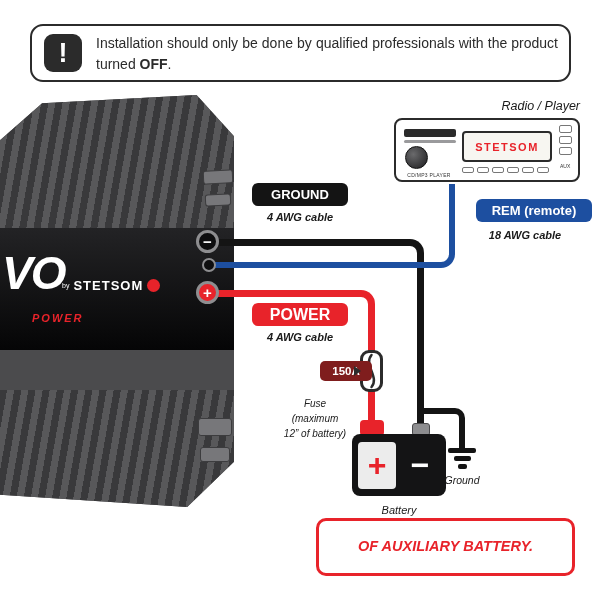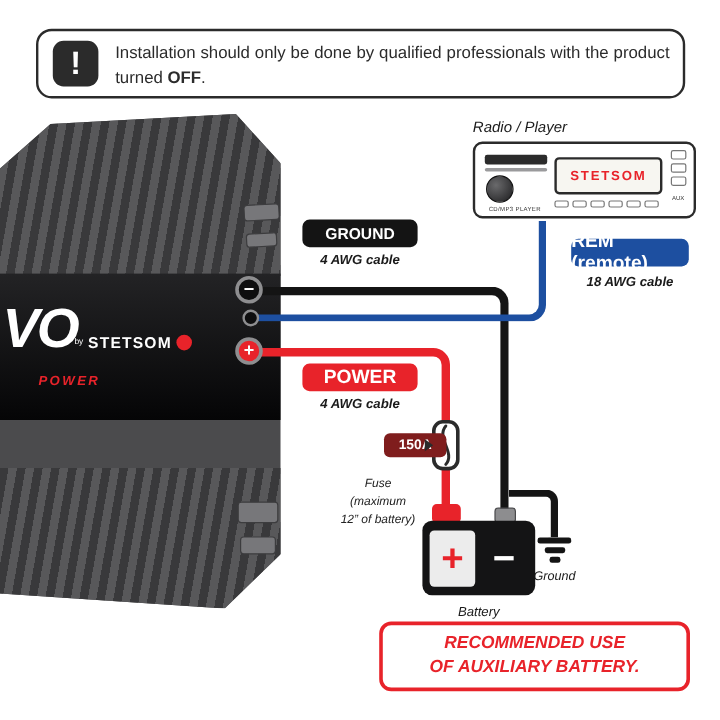--- a/index.html
+++ b/index.html
@@ -45,34 +45,34 @@
   
   .term{position:absolute;border-radius:50%;display:flex;align-items:center;justify-content:center;color:#fff;font-weight:700}
   .term-minus{left:196px;top:230px;width:23px;height:23px;background:#0e0e0f;border:3px solid #8e8e90;font-size:15px}
   .term-rem{left:202px;top:258px;width:14px;height:14px;background:#0e0e0f;border:2px solid #8e8e90}
   .term-plus{left:196px;top:281px;width:23px;height:23px;background:#e8232a;border:3px solid #8e8e90;font-size:15px}
 
   
   .badge{position:absolute;color:#fff;font-weight:700;display:flex;align-items:center;justify-content:center;border-radius:6px}
   .badge-ground{left:252px;top:183px;width:96px;height:23px;background:#141414;font-size:13px}
   .badge-power{left:252px;top:303px;width:96px;height:23px;background:#e8232a;font-size:16px}
-  .badge-rem{left:476px;top:199px;width:98px;height:23px;background:#1d4fa0;font-size:16px}
+  .badge-rem{left:476px;top:199px;width:116px;height:23px;background:#1d4fa0;font-size:13px}
   .cable{position:absolute;font-size:11px;font-style:italic;font-weight:700;color:#1a1a1a;text-align:center}
   .cable-ground{left:252px;top:211px;width:96px}
   .cable-power{left:252px;top:331px;width:96px}
   .cable-rem{left:476px;top:229px;width:98px}
 
   
   .fuse-box{position:absolute;left:360px;top:350px;width:23px;height:42px;background:#fff;border:3px solid #2b2b2b;border-radius:9px;display:flex;align-items:center;justify-content:center}
   .badge-150a{position:absolute;left:320px;top:361px;width:52px;height:20px;background:#7f1d1d;color:#fff;border-radius:5px;font-size:11.5px;font-weight:700;display:flex;align-items:center;justify-content:center}
   .badge-150a-pointer{position:absolute;left:354px;top:366px;width:0;height:0;border-top:5px solid transparent;border-bottom:5px solid transparent;border-left:7px solid #2b2b2b}
   .fuse-note{position:absolute;left:278px;top:396px;width:74px;font-size:10px;font-style:italic;color:#222;text-align:center;line-height:1.5}
 
   
-  .radio-title{position:absolute;left:394px;top:99px;width:186px;text-align:left;font-size:12.5px;font-style:italic;color:#1a1a1a}
+  .radio-title{position:absolute;left:394px;top:99px;width:186px;text-align:right;font-size:12.5px;font-style:italic;color:#1a1a1a}
   .radio{position:absolute;left:394px;top:118px;width:186px;height:64px;background:#fff;border:2.5px solid #2b2b2b;border-radius:8px}
   .radio-slot{position:absolute;left:8px;top:9px;width:52px;height:8px;background:#2b2b2b;border-radius:2px}
   .radio-slot2{position:absolute;left:8px;top:20px;width:52px;height:3px;background:#9a9a9c;border-radius:2px}
   .radio-knob{position:absolute;left:9px;top:26px;width:23px;height:23px;border-radius:50%;background:radial-gradient(circle at 35% 35%,#6a6a6c,#1c1c1e);border:1.5px solid #111}
   .radio-drive-label{position:absolute;left:1px;top:52px;width:64px;font-size:5px;color:#333;text-align:center;letter-spacing:.3px}
   .radio-display{position:absolute;left:66px;top:11px;width:90px;height:31px;border:2.5px solid #2b2b2b;background:#f7f6f1;border-radius:4px;display:flex;align-items:center;justify-content:center}
   .radio-display-text{color:#e8232a;font-size:11px;font-weight:700;letter-spacing:1.5px}
   .radio-btnrow{position:absolute;left:66px;top:47px;width:90px;display:flex;gap:3px}
   .radio-btn{width:12px;height:6px;border:1px solid #777;border-radius:2px}
   .radio-sidecol{position:absolute;left:163px;top:5px;display:flex;flex-direction:column;gap:3px}
@@ -187,17 +187,16 @@
   <div class="bat-post-minus"></div>
   <div class="bat-post-plus-cap"></div>
   <div class="battery"></div>
   <div class="bat-plus-panel">
     <span class="bat-plus">+</span>
   </div>
   <div class="bat-minus">−</div>
   <div class="bat-label">Battery</div>
 
   <div class="recommend">
-    <div class="recommend-line">RECOMMENDED USE</div>
     <div class="recommend-line">OF AUXILIARY BATTERY.</div>
   </div>
 
 </div>
 
 </body></html>

